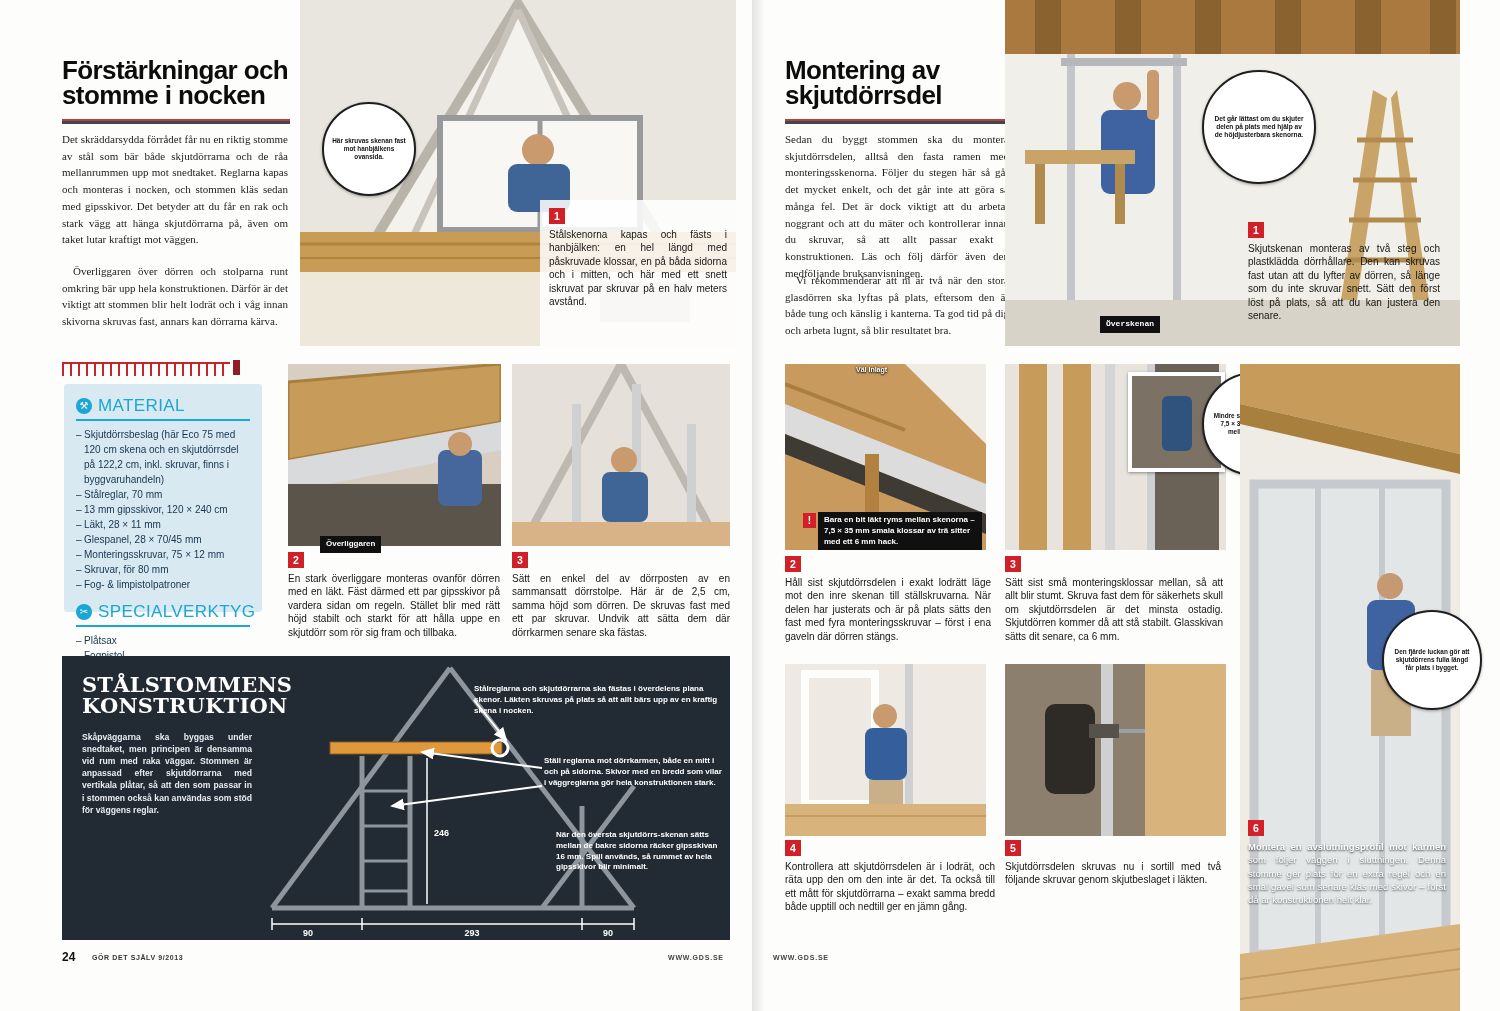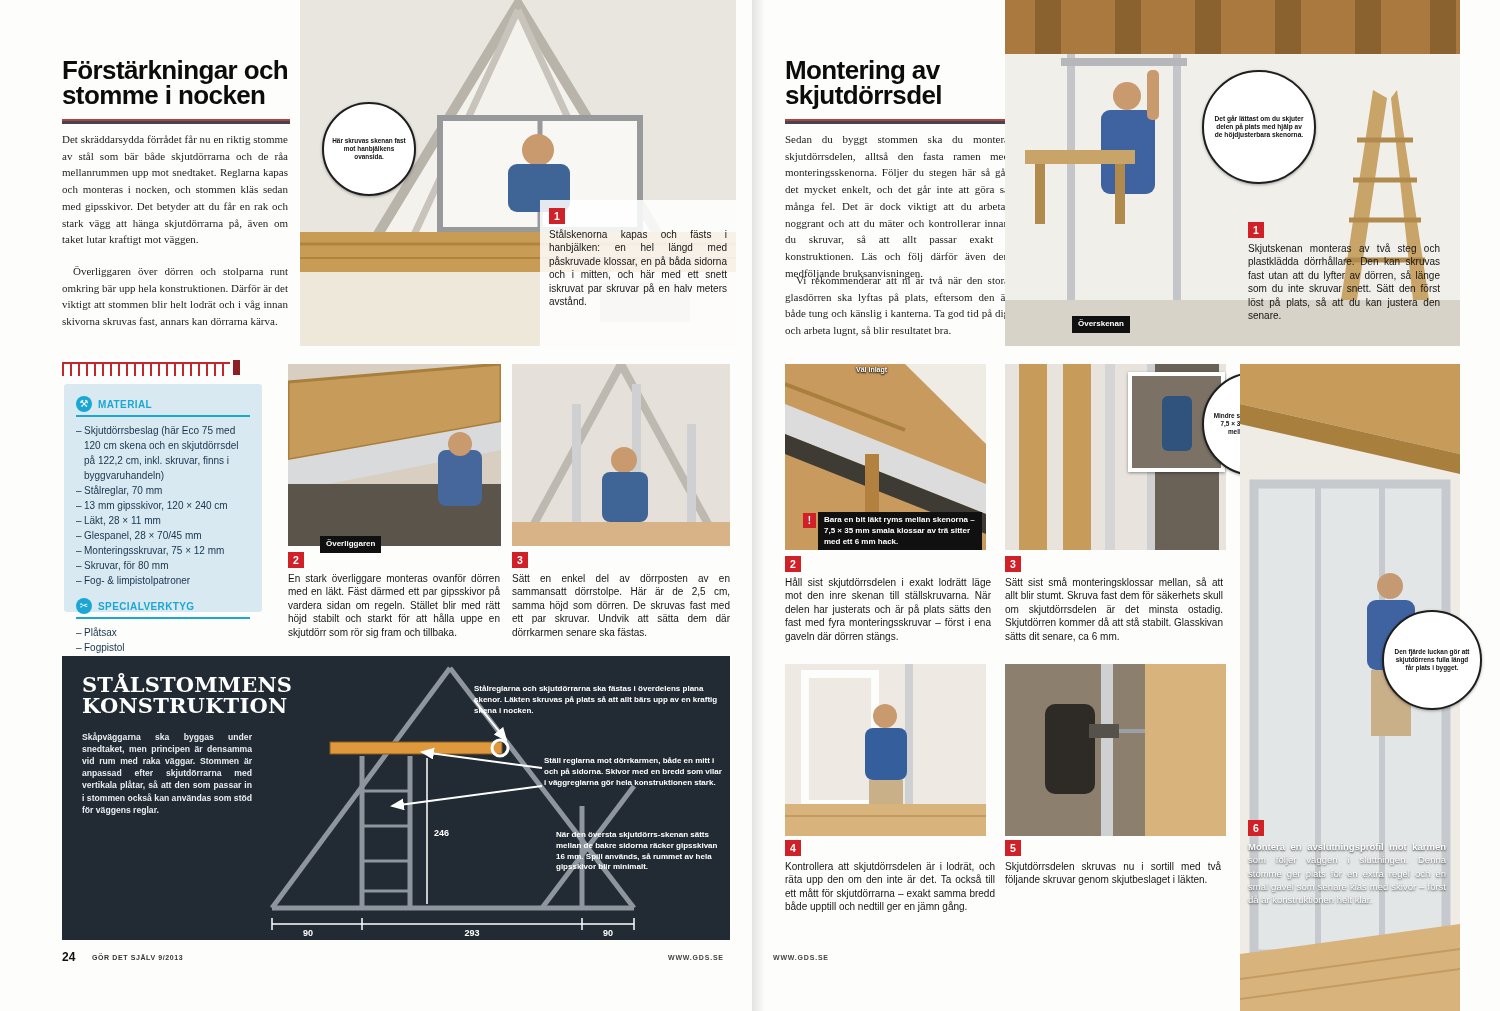--- a/index.html
+++ b/index.html
@@ -20,21 +20,21 @@
   .photo svg{display:block;}
   .bubble{position:absolute;background:#fff;border:2px solid #1e1e1e;border-radius:50%;
           display:flex;align-items:center;justify-content:center;text-align:center;
           font-weight:bold;color:#111;box-shadow:0 1px 3px rgba(0,0,0,.35);}
   .stitches{background:repeating-linear-gradient(90deg,#c1272d 0 2.5px,transparent 2.5px 8px);
             border-top:2.5px solid #c1272d;height:12px;}
   .stitchend{background:#8d1f24;width:7px;height:15px;}
   .matbox{background:#d9e9f2;border-radius:3px;padding:12px 12px 10px 12px;box-sizing:border-box;}
   .mat-header{display:flex;align-items:center;gap:6px;border-bottom:2px solid #1ba7d4;
               padding-bottom:3px;margin-bottom:6px;}
-  .mat-header .t{color:#1ba7d4;font-weight:bold;font-size:10px;letter-spacing:.4px;}
+  .mat-header .t{color:#1ba7d4;font-weight:normal;font-size:17px;letter-spacing:.4px;}
   .mat-icon{width:16px;height:16px;background:#1ba7d4;color:#fff;border-radius:50%;
             font-size:10px;line-height:16px;text-align:center;flex:0 0 16px;}
   .matlist{list-style:none;margin:0 0 10px 0;padding:0;font-size:10px;line-height:1.5;
            color:#16354d;}
   .matlist li{padding-left:8px;position:relative;}
   .matlist li::before{content:"–";position:absolute;left:0;color:#16354d;}
   .overlaycap{background:rgba(255,255,255,.88);font-size:8px;line-height:1.3;padding:5px 6px;
               color:#111;}
   .blacktag{background:#101010;color:#fff;font-weight:bold;font-size:8px;line-height:1.35;
             padding:3px 6px;}
@@ -245,21 +245,21 @@
       </g>
       <rect x="20" y="150" width="110" height="14" fill="#c9a468"></rect>
       <rect x="30" y="164" width="10" height="60" fill="#b18a4e"></rect>
       <rect x="110" y="164" width="10" height="60" fill="#b18a4e"></rect>
       <rect x="0" y="300" width="455" height="46" fill="#d8d3c8"></rect>
     </svg>
   </div>
   <div class="bubble" style="left:1202px;top:70px;width:92px;height:92px;font-size:6.6px;line-height:1.25;padding:9px;">
     <span>Det går lättast om du skjuter delen på plats med hjälp av de höjdjusterbara skenorna.</span>
   </div>
-  <div class="abs blacktag" style="left:1072px;top:316px;">
+  <div class="abs blacktag" style="left:1100px;top:316px;font-family:Liberation Mono, monospace;">
     <span>Överskenan</span>
   </div>
 
   <div class="abs" style="left:1248px;top:222px;width:192px;">
     <span class="badge">1</span>
     <p class="step"><b>Skjutskenan monteras av två steg och plastklädda dörrhållare.</b> <span>Den kan skruvas fast utan att du lyfter av dörren, så länge som du inte skruvar snett. Sätt den först löst på plats, så att du kan justera den senare.</span></p>
   </div>
 
   <div class="photo" style="left:785px;top:364px;width:201px;height:186px;">
     <svg width="201" height="186" viewBox="0 0 201 186">

